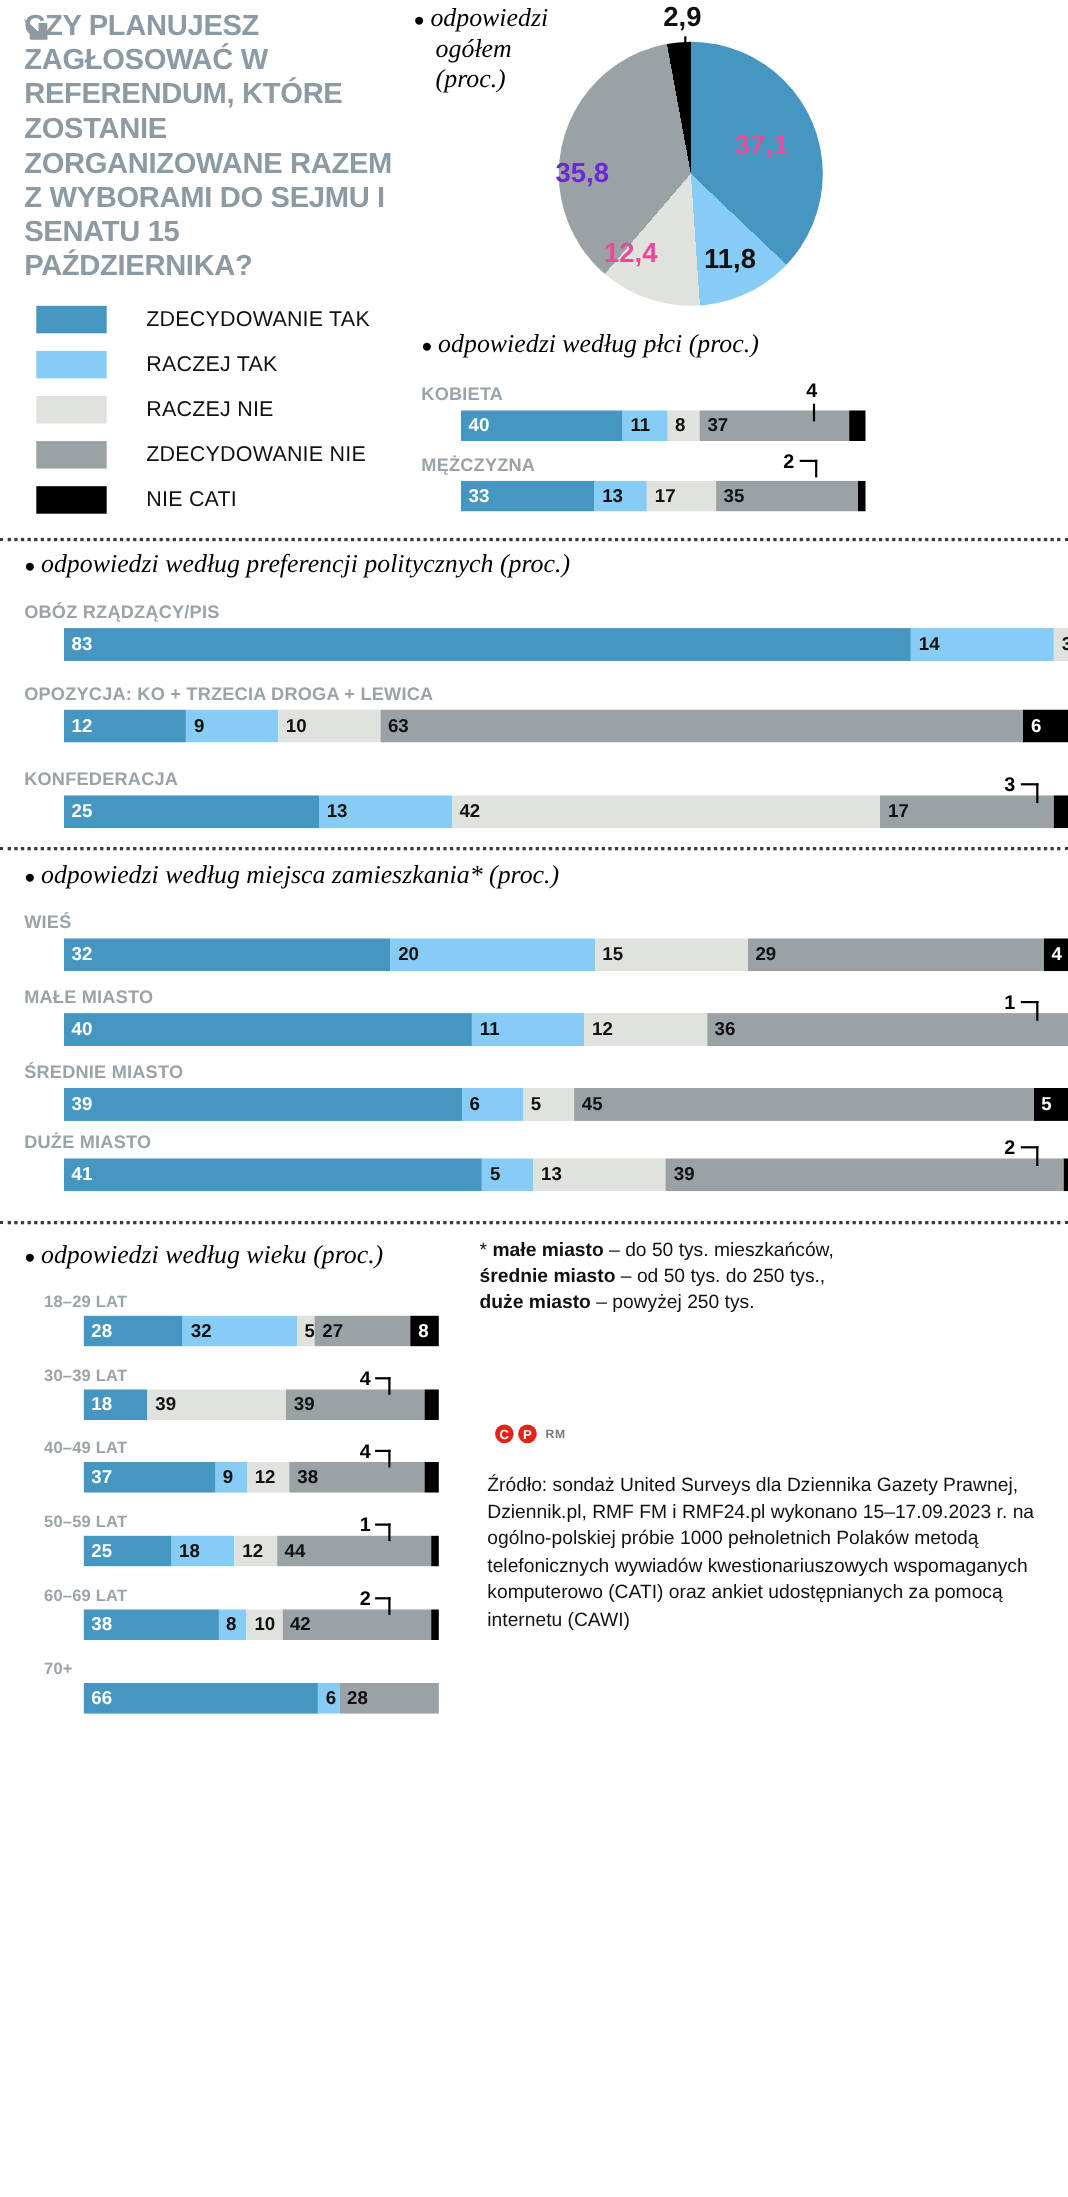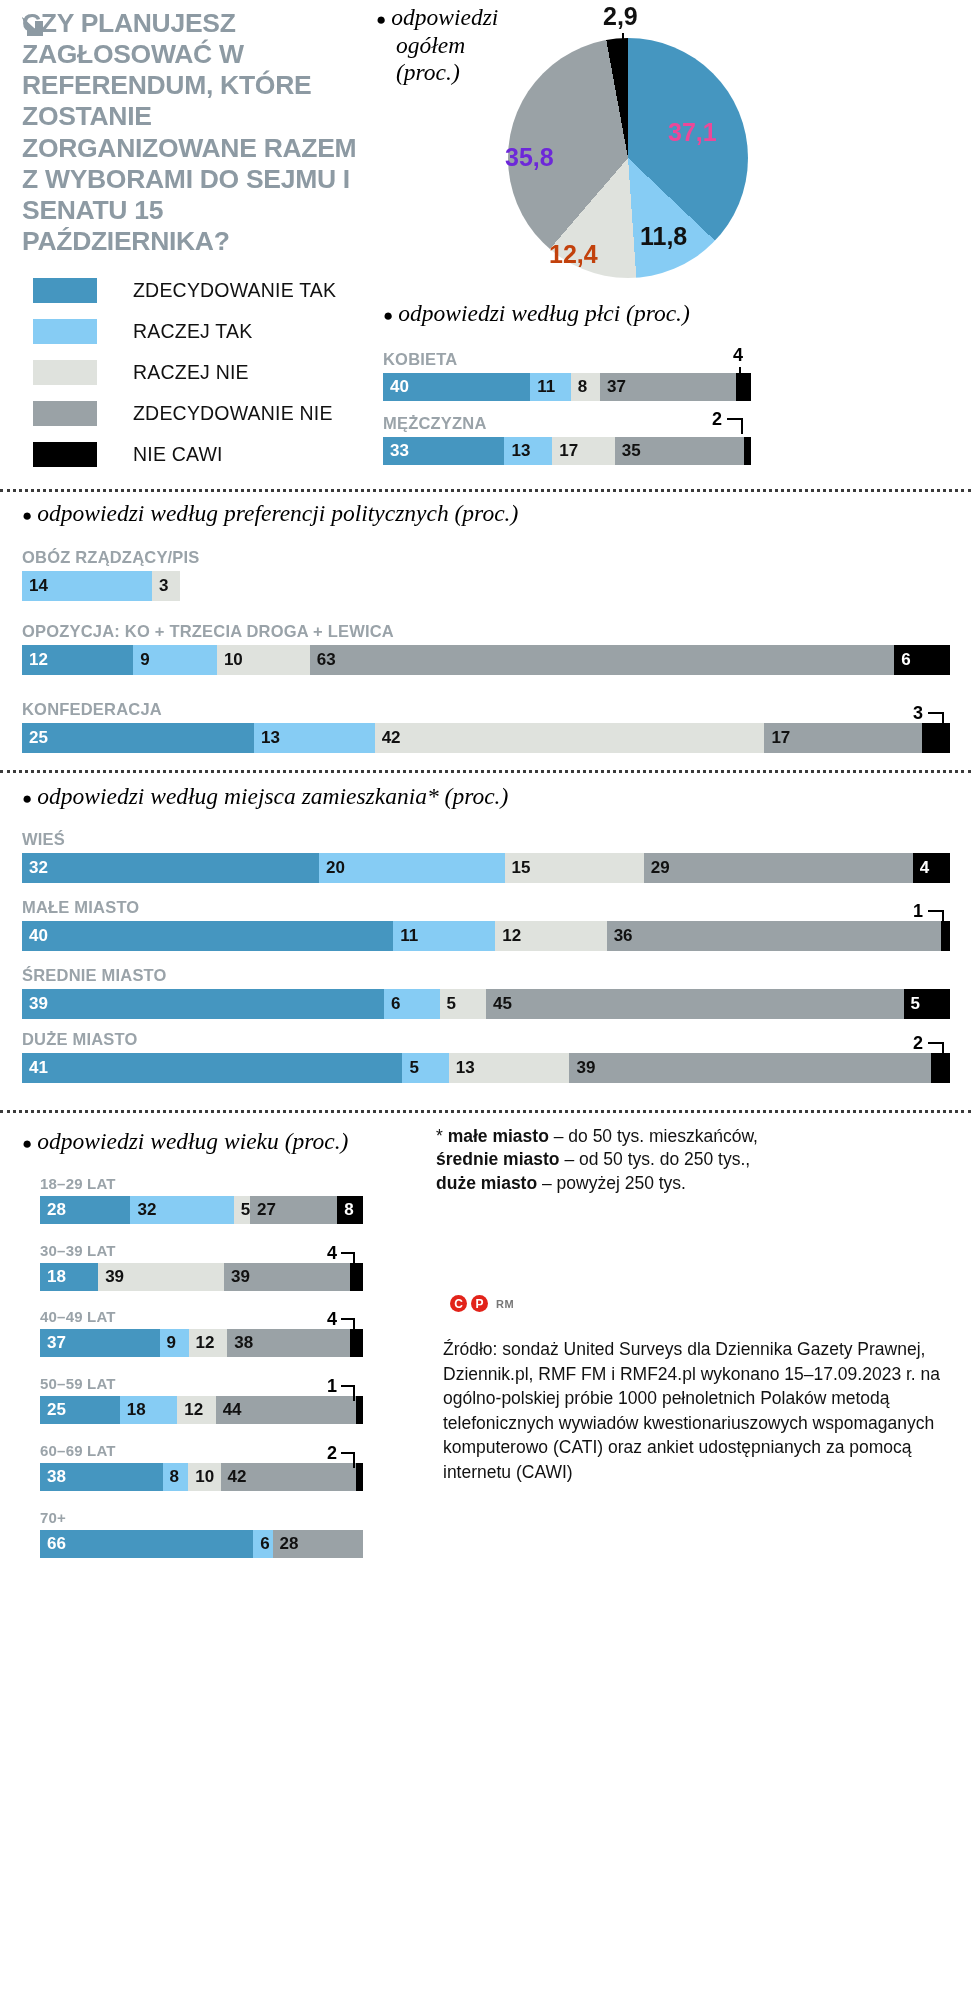--- a/index.html
+++ b/index.html
@@ -51,21 +51,21 @@
   .pie-label{position:absolute;font-weight:bold;font-size:25px;}
   .pie-leader{position:absolute;background:#000;width:2px;}
 
   
   .bar-group{position:absolute;}
   .bar-title{
     font-weight:bold;font-size:16.5px;color:#9aa3a9;letter-spacing:.2px;
     text-transform:uppercase;margin-bottom:4px;white-space:nowrap;
   }
   .bar-title.small{font-size:15px;}
-  .bar{display:flex;height:28px;width:100%;overflow:hidden;}
+  .bar{display:flex;height:28px;width:100%;overflow:hidden;margin-left:36px;}
   .bar.tall{height:30px;}
   .seg{
     display:flex;align-items:center;height:100%;
     font-weight:bold;font-size:17px;box-sizing:border-box;
     padding-left:7px;overflow:hidden;white-space:nowrap;
   }
   .seg.s0{background:#4596c0;color:#fff;}
   .seg.s1{background:#86ccf4;color:#111;}
   .seg.s2{background:#dfe2dd;color:#111;}
   .seg.s3{background:#9aa2a6;color:#111;}
@@ -127,36 +127,36 @@
     <div class="legend-row">
       <span class="legend-swatch" style="background:#dfe2dd"></span>
       <span class="legend-label">RACZEJ NIE</span>
     </div>
     <div class="legend-row">
       <span class="legend-swatch" style="background:#9aa2a6"></span>
       <span class="legend-label">ZDECYDOWANIE NIE</span>
     </div>
     <div class="legend-row">
       <span class="legend-swatch" style="background:#000000"></span>
-      <span class="legend-label">NIE CAWI</span>
+      <span class="legend-label">NIE CATI</span>
     </div>
   </div>
 
   <div class="bullet-head bullet-multiline" style="position:absolute;left:376px;top:4px;">
     <span class="dot">●</span><span>odpowiedzi</span><br>
     <span style="margin-left:20px">ogółem</span><br>
     <span style="margin-left:20px">(proc.)</span>
   </div>
 
   <div class="pie-wrap">
     <div class="pie"></div>
   </div>
   <span class="pie-label" style="left:668px;top:118px;color:#ec4899;">37,1</span>
   <span class="pie-label" style="left:640px;top:222px;color:#111;">11,8</span>
-  <span class="pie-label" style="left:549px;top:240px;color:#c2410c;">12,4</span>
+  <span class="pie-label" style="left:549px;top:216px;color:#ec4899;">12,4</span>
   <span class="pie-label" style="left:505px;top:143px;color:#6d28d9;">35,8</span>
   <span class="pie-label" style="left:603px;top:2px;color:#111;">2,9</span>
   <span class="pie-leader" style="left:622px;top:33px;height:28px;"></span>
 
   <div class="bullet-head" style="position:absolute;left:383px;top:300px;">
     <span class="dot">●</span><span>odpowiedzi według płci (proc.)</span>
   </div>
 
   <div class="bar-group" style="left:383px;top:350px;width:368px;">
     <div class="bar-title">KOBIETA</div>
@@ -186,20 +186,21 @@
 
   <div class="sep" style="top:489px;"></div>
 
   <div class="bullet-head" style="position:absolute;left:22px;top:500px;">
     <span class="dot">●</span><span>odpowiedzi według preferencji politycznych (proc.)</span>
   </div>
 
   <div class="bar-group" style="left:22px;top:548px;width:928px;">
     <div class="bar-title">OBÓZ RZĄDZĄCY/PiS</div>
     <div class="bar tall">
+      <div class="seg s0" style="width:83%">83</div>
       <div class="seg s1" style="width:14%">14</div>
       <div class="seg s2" style="width:3%">3</div>
     </div>
   </div>
 
   <div class="bar-group" style="left:22px;top:622px;width:928px;">
     <div class="bar-title">OPOZYCJA: KO + TRZECIA DROGA + LEWICA</div>
     <div class="bar tall">
       <div class="seg s0" style="width:12%">12</div>
       <div class="seg s1" style="width:9%">9</div>

